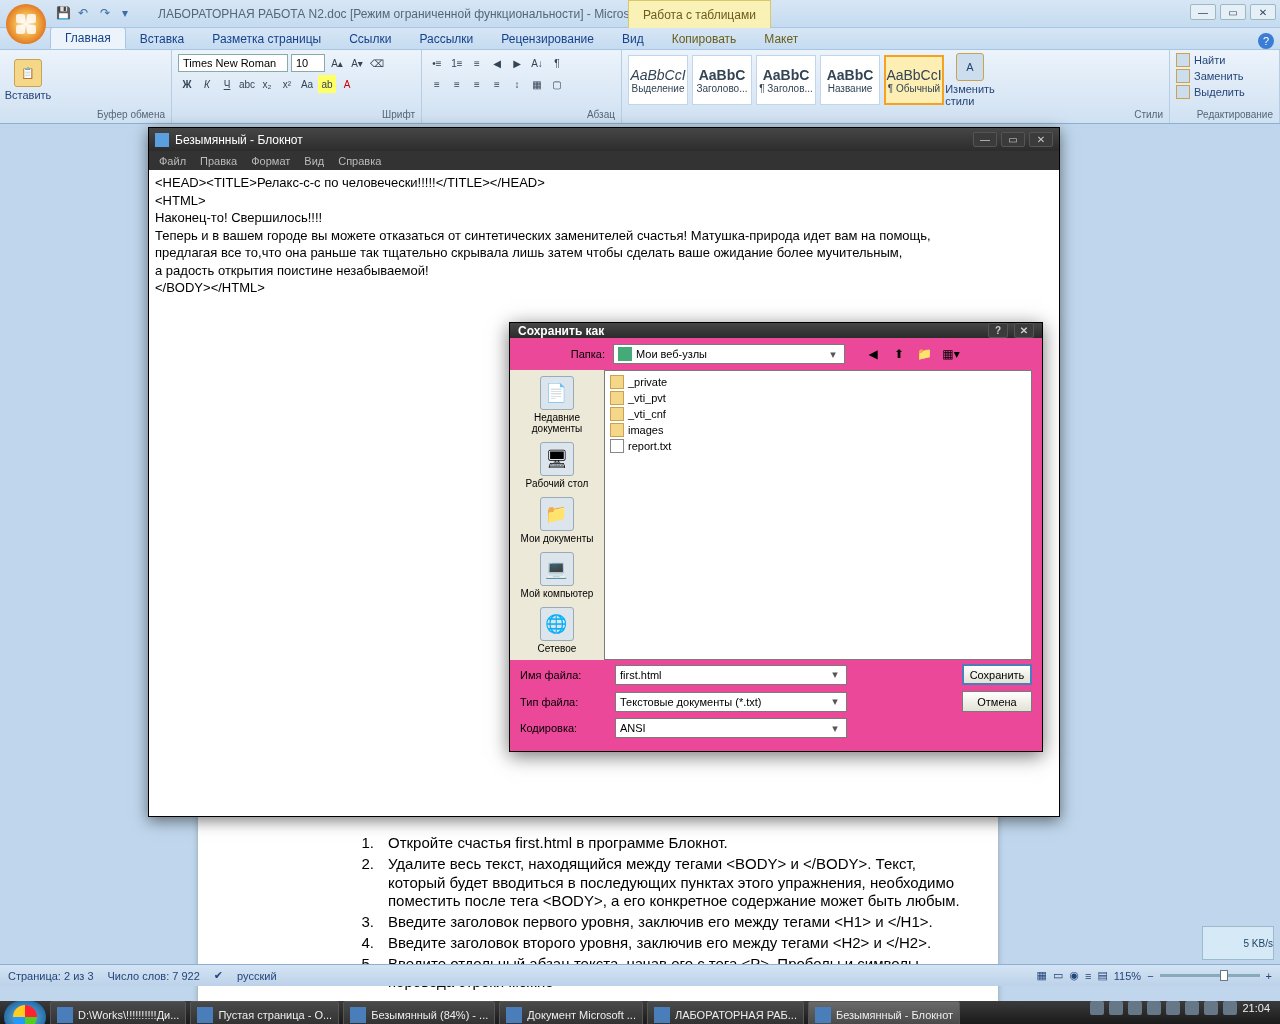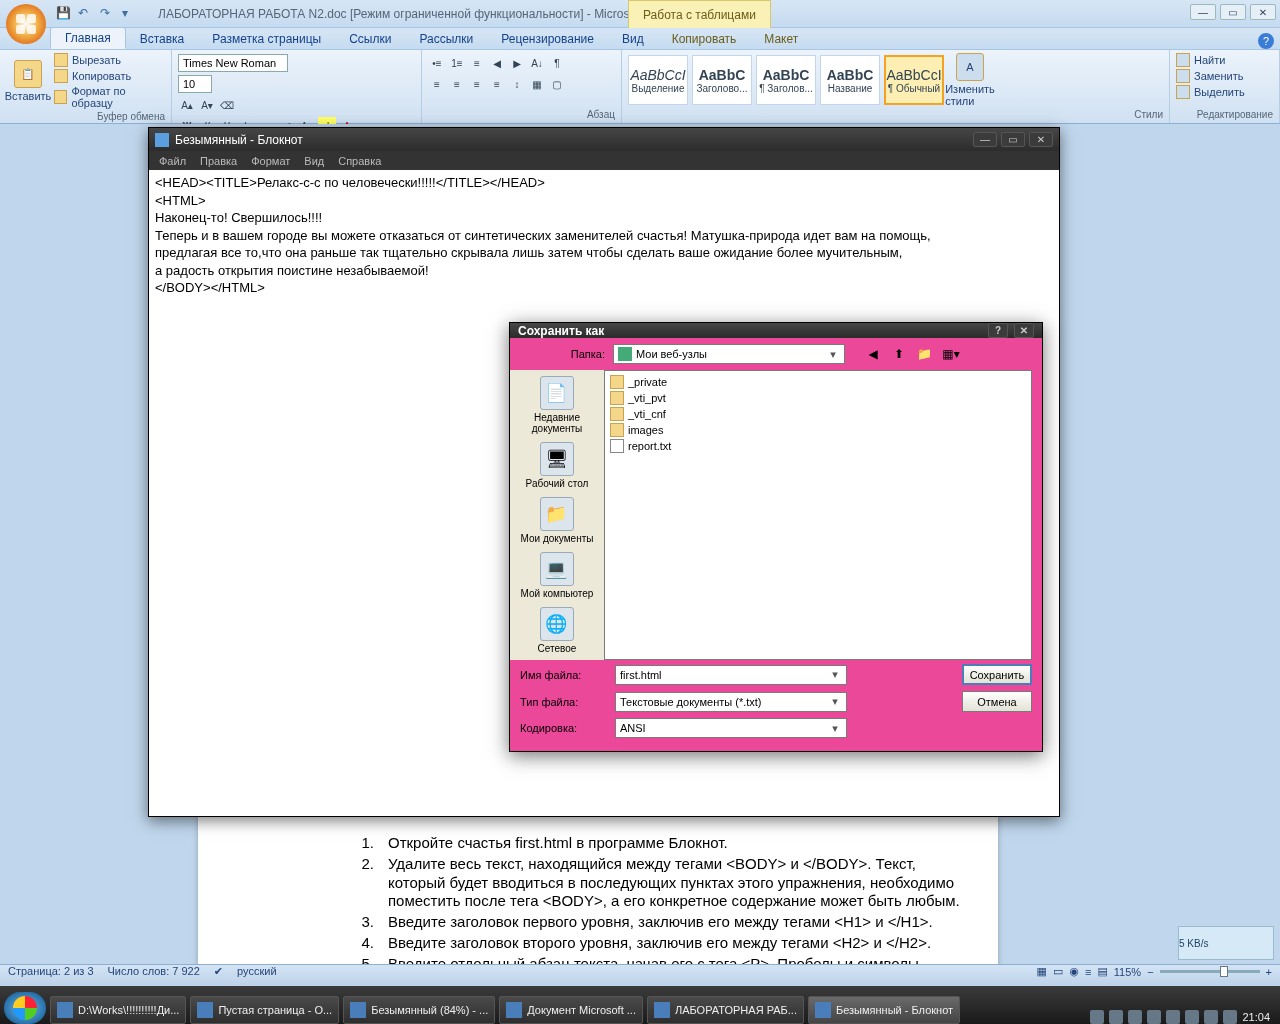--- a/index.html
+++ b/index.html
@@ -83,35 +83,35 @@
 .fic.file{background:#fff;border:1px solid #888;}
 .saveas-bottom{ padding:4px 10px 10px; }
 .sb-row{display:flex;align-items:center;gap:10px;margin-bottom:6px;}
 .sb-row label{ width:85px; text-align:left; font-size:11px;}
 .sb-row .combo{ flex:0 0 232px; background:#fff; border:1px solid #7a7a7a; height:20px; display:flex; align-items:center; padding:0 4px; font-size:11px;}
 .sb-row .btn{ width:70px; height:21px; background:linear-gradient(#fff,#e2e2d5); border:1px solid #7a7a7a; font-size:11px; display:flex;align-items:center;justify-content:center; margin-left:auto;}
 .sb-row .btn.primary{border:2px solid #4a7ebb;}
 .combo .dd{margin-left:auto;width:14px;text-align:center;color:#555;}
 
 
-.statusbar{ position:absolute; bottom:38px; left:0; right:0; height:22px; background:linear-gradient(#d4e4f4,#bcd2e9); border-top:1px solid #8dafd2; display:flex; align-items:flex-start; padding:0 8px; font-size:11px; color:#25467a; gap:14px;}
+.statusbar{ position:absolute; bottom:38px; left:0; right:0; height:22px; background:linear-gradient(#d4e4f4,#bcd2e9); border-top:1px solid #8dafd2; display:flex; align-items:center; padding:0 8px; font-size:11px; color:#25467a; gap:14px;}
 .statusbar .right{margin-left:auto;display:flex;align-items:center;gap:6px;}
 .zoom-track{width:100px;height:3px;background:#8ab;position:relative;}
 .zoom-thumb{position:absolute;left:60%;top:-4px;width:8px;height:11px;background:#fff;border:1px solid #678;}
 
 
-.taskbar{ position:absolute; bottom:0; left:0; right:0; height:38px; background:linear-gradient(#3b3b3b,#1a1a1a); display:flex; align-items:flex-end; padding:0 4px; gap:4px;}
+.taskbar{ position:absolute; bottom:0; left:0; right:0; height:23px; background:linear-gradient(#3b3b3b,#1a1a1a); display:flex; align-items:flex-start; padding:0 4px; gap:4px;}
 .start{ width:42px; height:32px; border-radius:16px; background:radial-gradient(#6fbef0,#0a4e8a); display:flex;align-items:center;justify-content:center;}
 .start .orb{width:24px;height:24px;border-radius:50%;background:conic-gradient(#f23 0 25%,#5c2 0 50%,#29f 0 75%,#fc2 0);}
 .task{ height:28px; background:linear-gradient(#4a4a4a,#2e2e2e); border:1px solid #555; border-radius:2px; display:flex; align-items:center; padding:0 6px; gap:5px; color:#eee; font-size:11px; max-width:160px; overflow:hidden;white-space:nowrap;}
 .task.active{background:linear-gradient(#6a6a6a,#444);}
 .task .tic{width:16px;height:16px;background:#4a7ebb;}
 .tray{margin-left:auto;display:flex;align-items:center;gap:5px;color:#eee;font-size:11px;padding-right:6px;padding-left:31px;}
 .tray .ti{width:14px;height:14px;background:#678;border-radius:2px;}
-.speed-widget{position:absolute;right:6px;bottom:64px;width:96px;height:34px;background:rgba(230,245,255,.6);border:1px solid #9bc;font-size:10px;color:#246;display:flex;align-items:center;justify-content:flex-start;}
+.speed-widget{position:absolute;right:6px;bottom:64px;width:72px;height:34px;background:rgba(230,245,255,.6);border:1px solid #9bc;font-size:10px;color:#246;display:flex;align-items:center;justify-content:flex-end;}
 </style>
 </head>
 <body>
 
 <div class="office-btn">
     <div class="grid">
       <div></div>
       <div></div>
       <div></div>
       <div></div>
@@ -145,41 +145,27 @@
   <div class="ribbon-tab table">Макет</div>
 </div>
 
 <div class="ribbon">
   <div class="ribbon-group" style="width:172px">
     <div class="rg-content">
       <div class="big-btn">
           <div class="ic">📋</div>
           <span>Вставить</span>
         </div>
-      <div>
-        <div class="small-row">
-            <div class="mic"></div>
-            <span>Вырезать</span>
-          </div>
-        <div class="small-row">
-            <div class="mic"></div>
-            <span>Копировать</span>
-          </div>
-        <div class="small-row">
-            <div class="mic"></div>
-            <span>Формат по образцу</span>
-          </div>
-      </div>
     </div>
     <div class="ribbon-group-label">Буфер обмена</div>
   </div>
 
   <div class="ribbon-group" style="width:250px">
     <div style="display:flex;flex-direction:column;gap:3px;flex:1;padding-top:2px;">
-      <div style="display:flex;gap:3px;flex-direction:column;">
+      <div style="display:flex;gap:3px;">
         <div class="font-combo" style="width:110px">Times New Roman</div>
         <div class="font-combo" style="width:34px">10</div>
         <div class="ribbon-icon-row">
             <div class="ri">A▴</div>
             <div class="ri">A▾</div>
             <div class="ri">⌫</div>
           </div>
       </div>
       <div class="ribbon-icon-row">
         <div class="ri">

